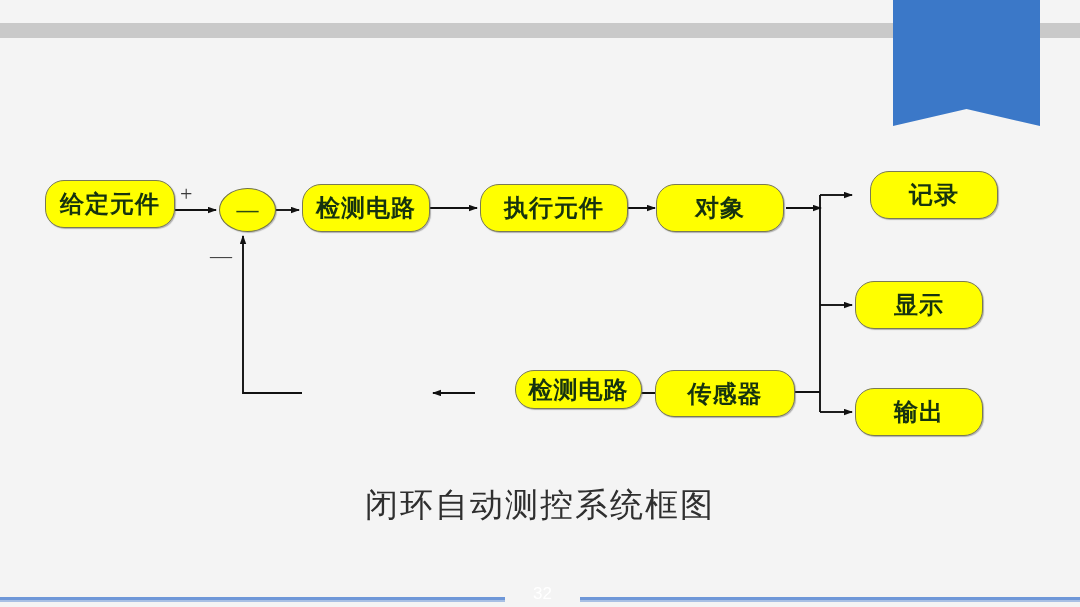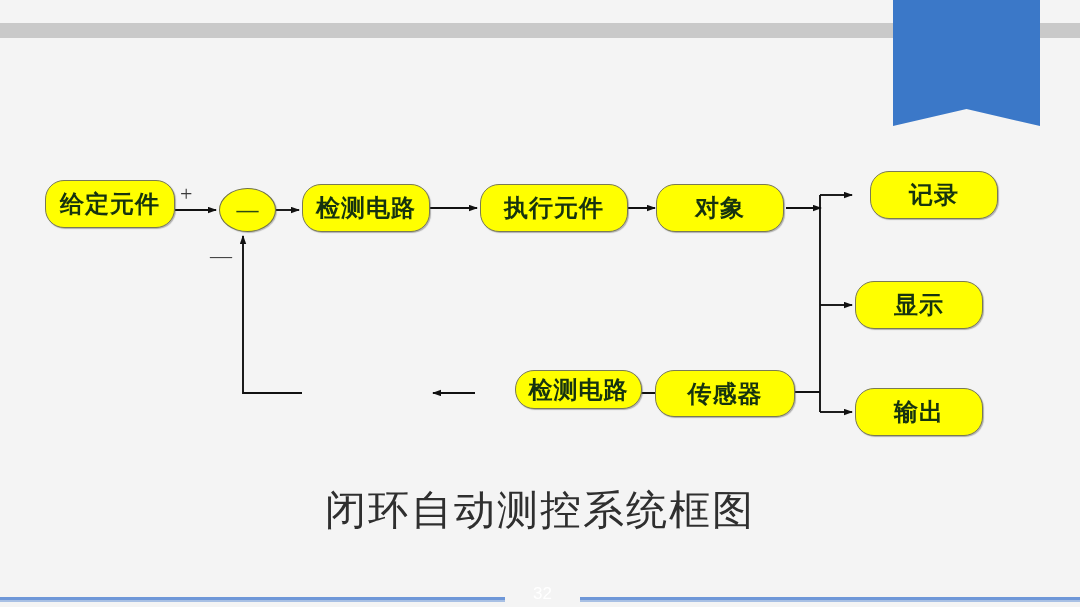--- a/index.html
+++ b/index.html
@@ -92,21 +92,21 @@
     height: 560px;
     pointer-events: none;
   }
   .caption {
     position: absolute;
     left: 0;
     top: 483px;
     width: 1080px;
     text-align: center;
     font-family: "Liberation Serif", serif;
-    font-size: 41px;
+    font-size: 33px;
     color: #2f2f2f;
     letter-spacing: 2px;
   }
 
   
   .footer-line {
     position: absolute;
     top: 597px;
     height: 3px;
     background: #6e97d8;

